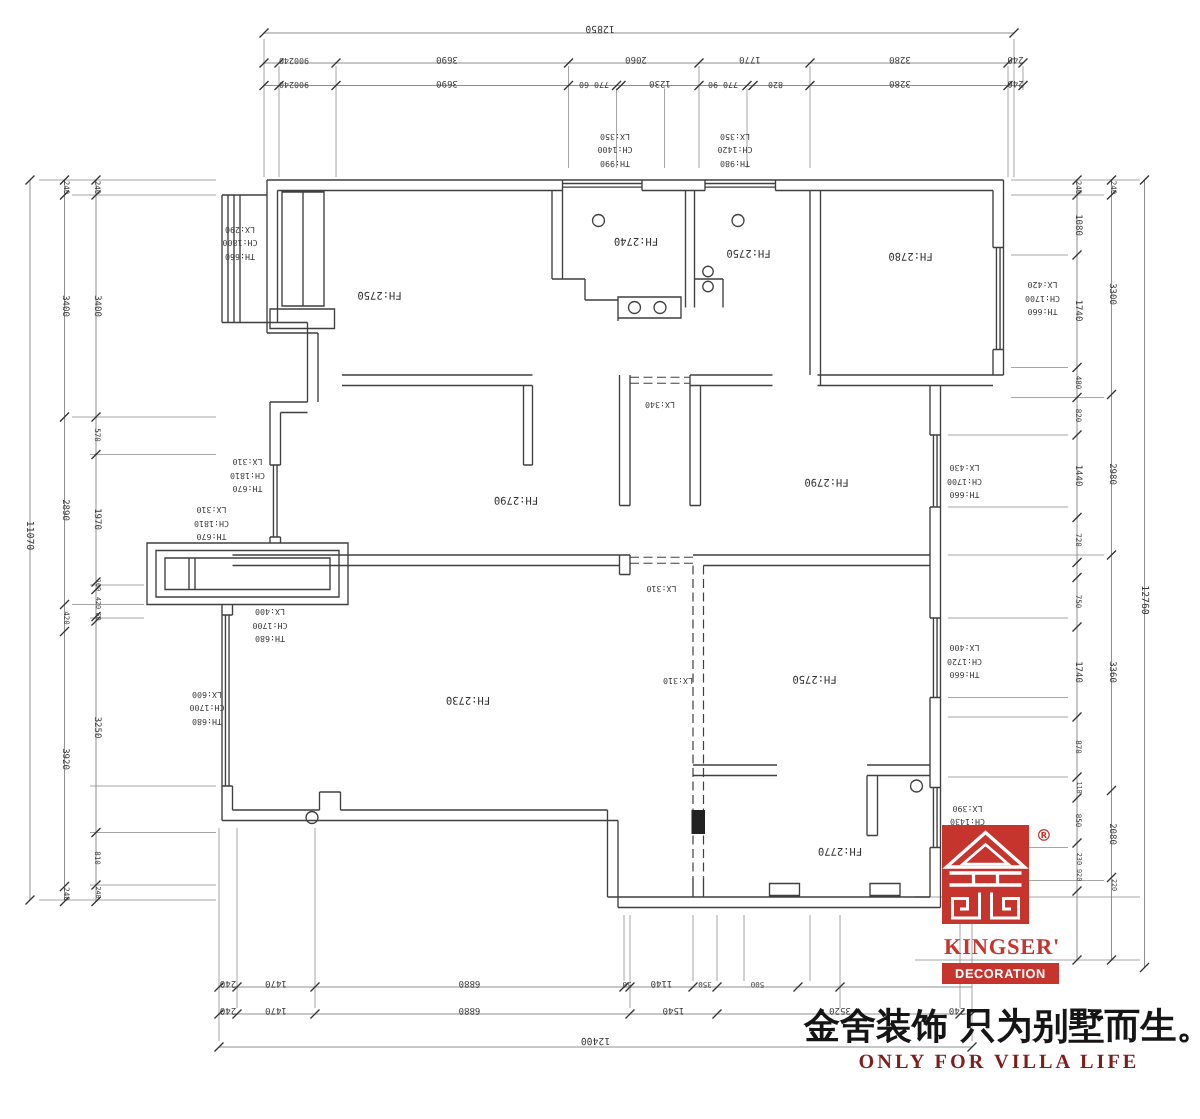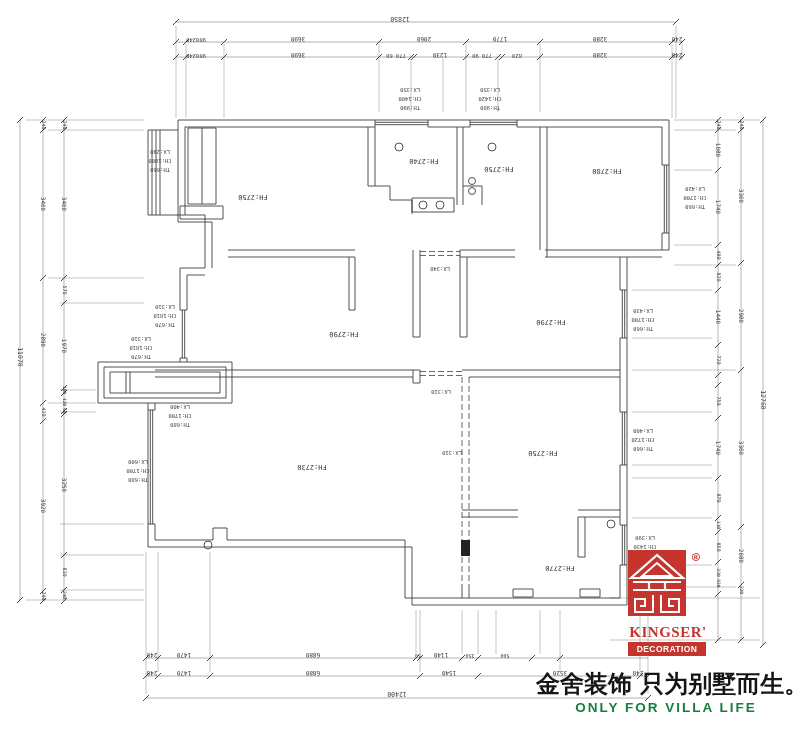--- a/index.html
+++ b/index.html
@@ -21,22 +21,22 @@
              font-family:"Liberation Serif","DejaVu Serif",serif;}
   .logo-bar{margin:1px 0 0 10px;width:78px;background:var(--red);color:#fff;
             font-size:8.5px;font-weight:bold;text-align:center;padding:2px 0;
             letter-spacing:.4px;font-family:"Liberation Sans",sans-serif;}
   
   #watermark{position:absolute;left:536px;top:668px;width:260px;text-align:center;}
   .wm-cn{font-size:24px;font-weight:bold;color:#151515;white-space:nowrap;
          font-family:"DejaVu Serif","Liberation Serif",serif;}
   .wm-brand{margin-top:3px;color:#b9b9b9;font-size:10.5px;letter-spacing:1.5px;
             font-family:"Liberation Sans",sans-serif;}
-  .wm-slogan{color:#15803d;font-size:13.5px;font-weight:bold;letter-spacing:2px;
-             font-family:Liberation Sans, sans-serif;}
+  .wm-slogan{color:#7f1d1d;font-size:13.5px;font-weight:bold;letter-spacing:2px;
+             font-family:Liberation Serif, serif;}
   :root{--red:#c5352e;}
 </style>
 </head>
 <body>
 
 <div id="canvas">
 
   <svg id="plan" width="800" height="746" viewBox="0 0 800 746">
 
     <path d="M176 22 H676 M176 42 H682 M176 57 H682

